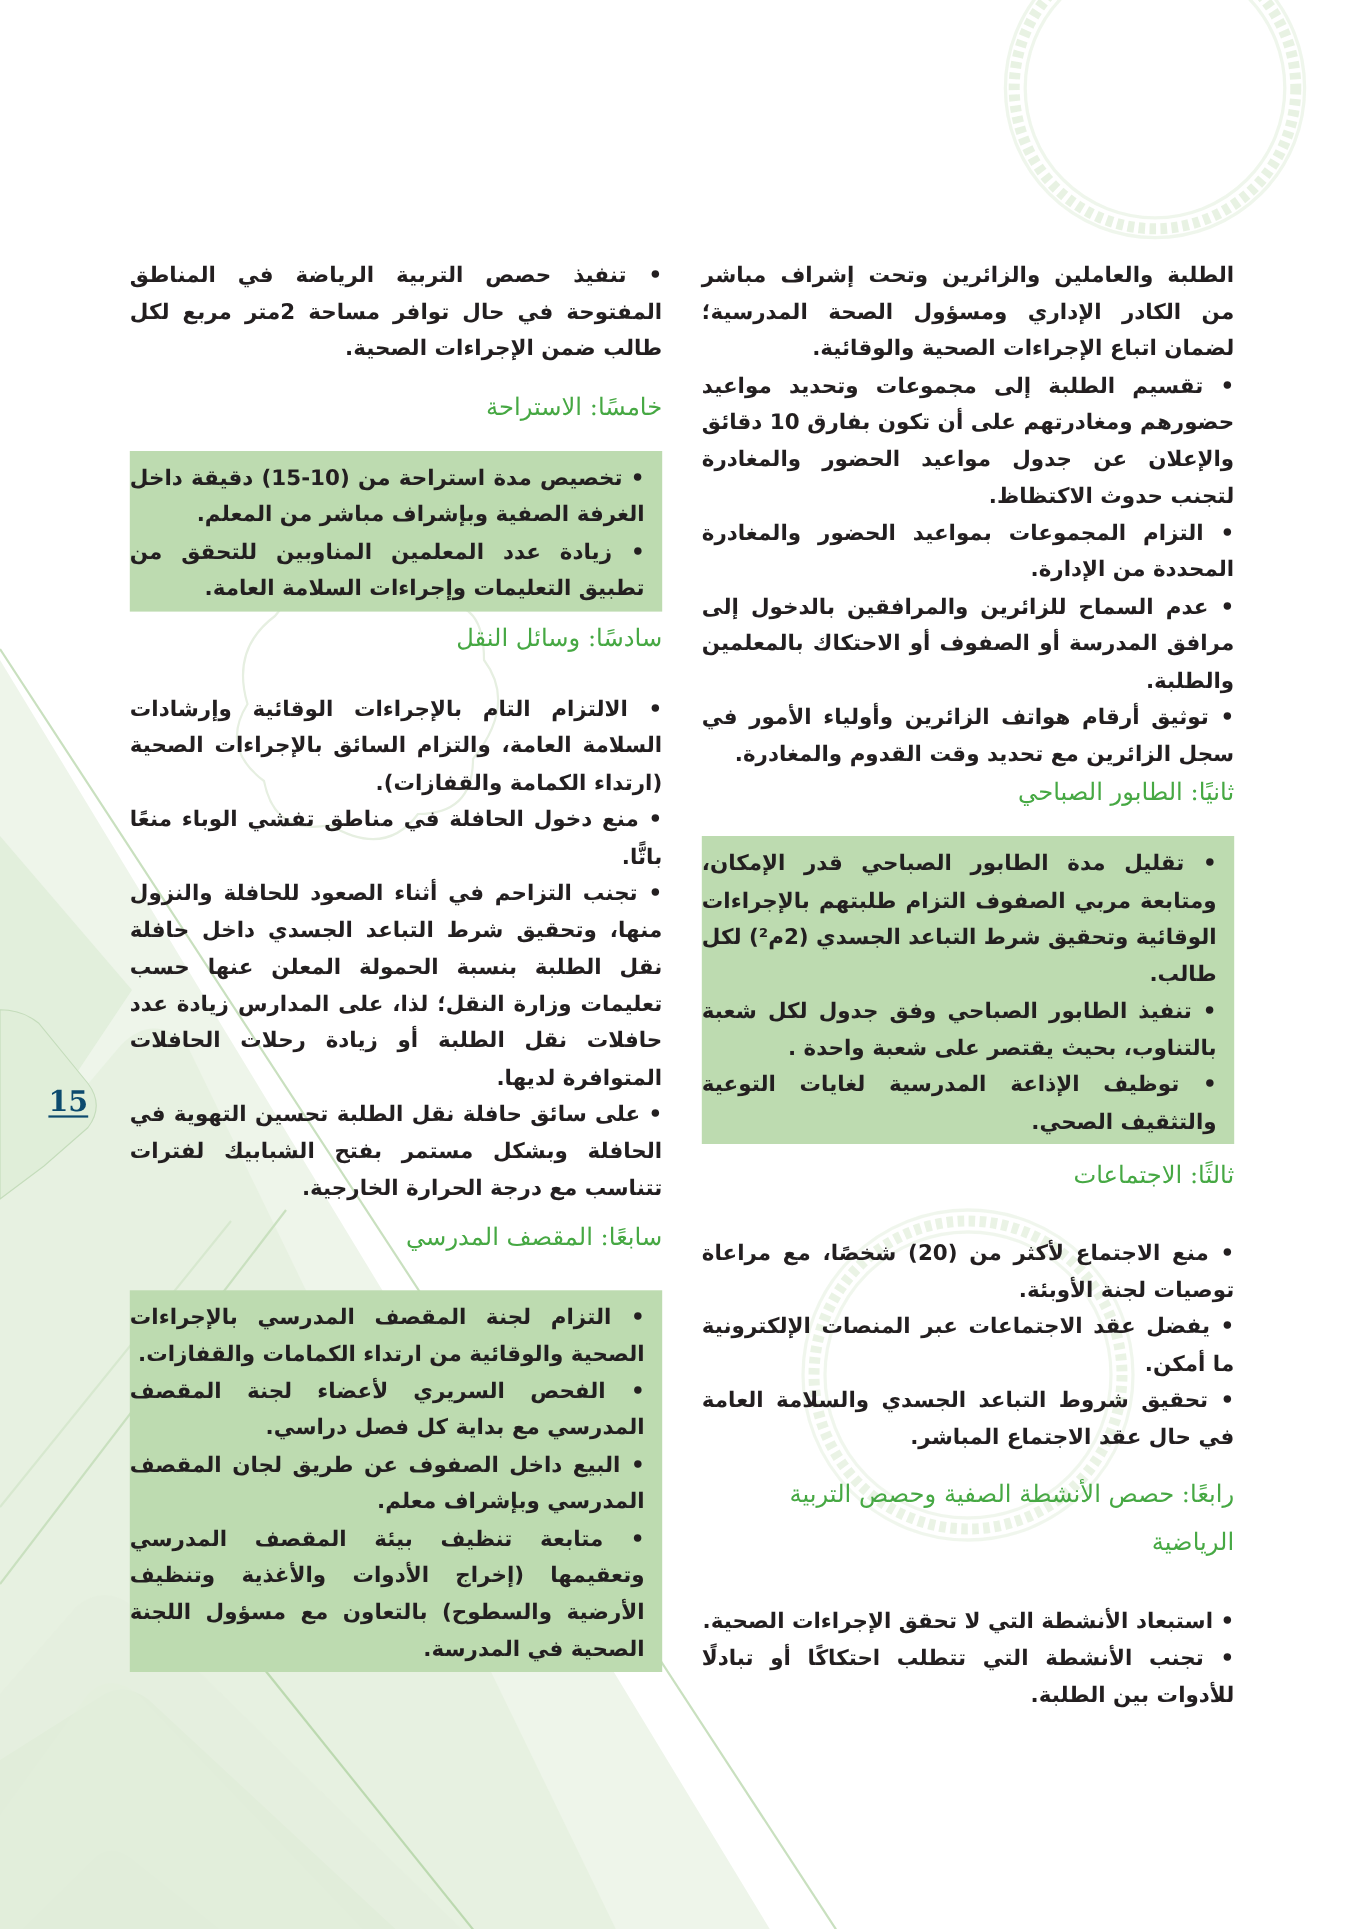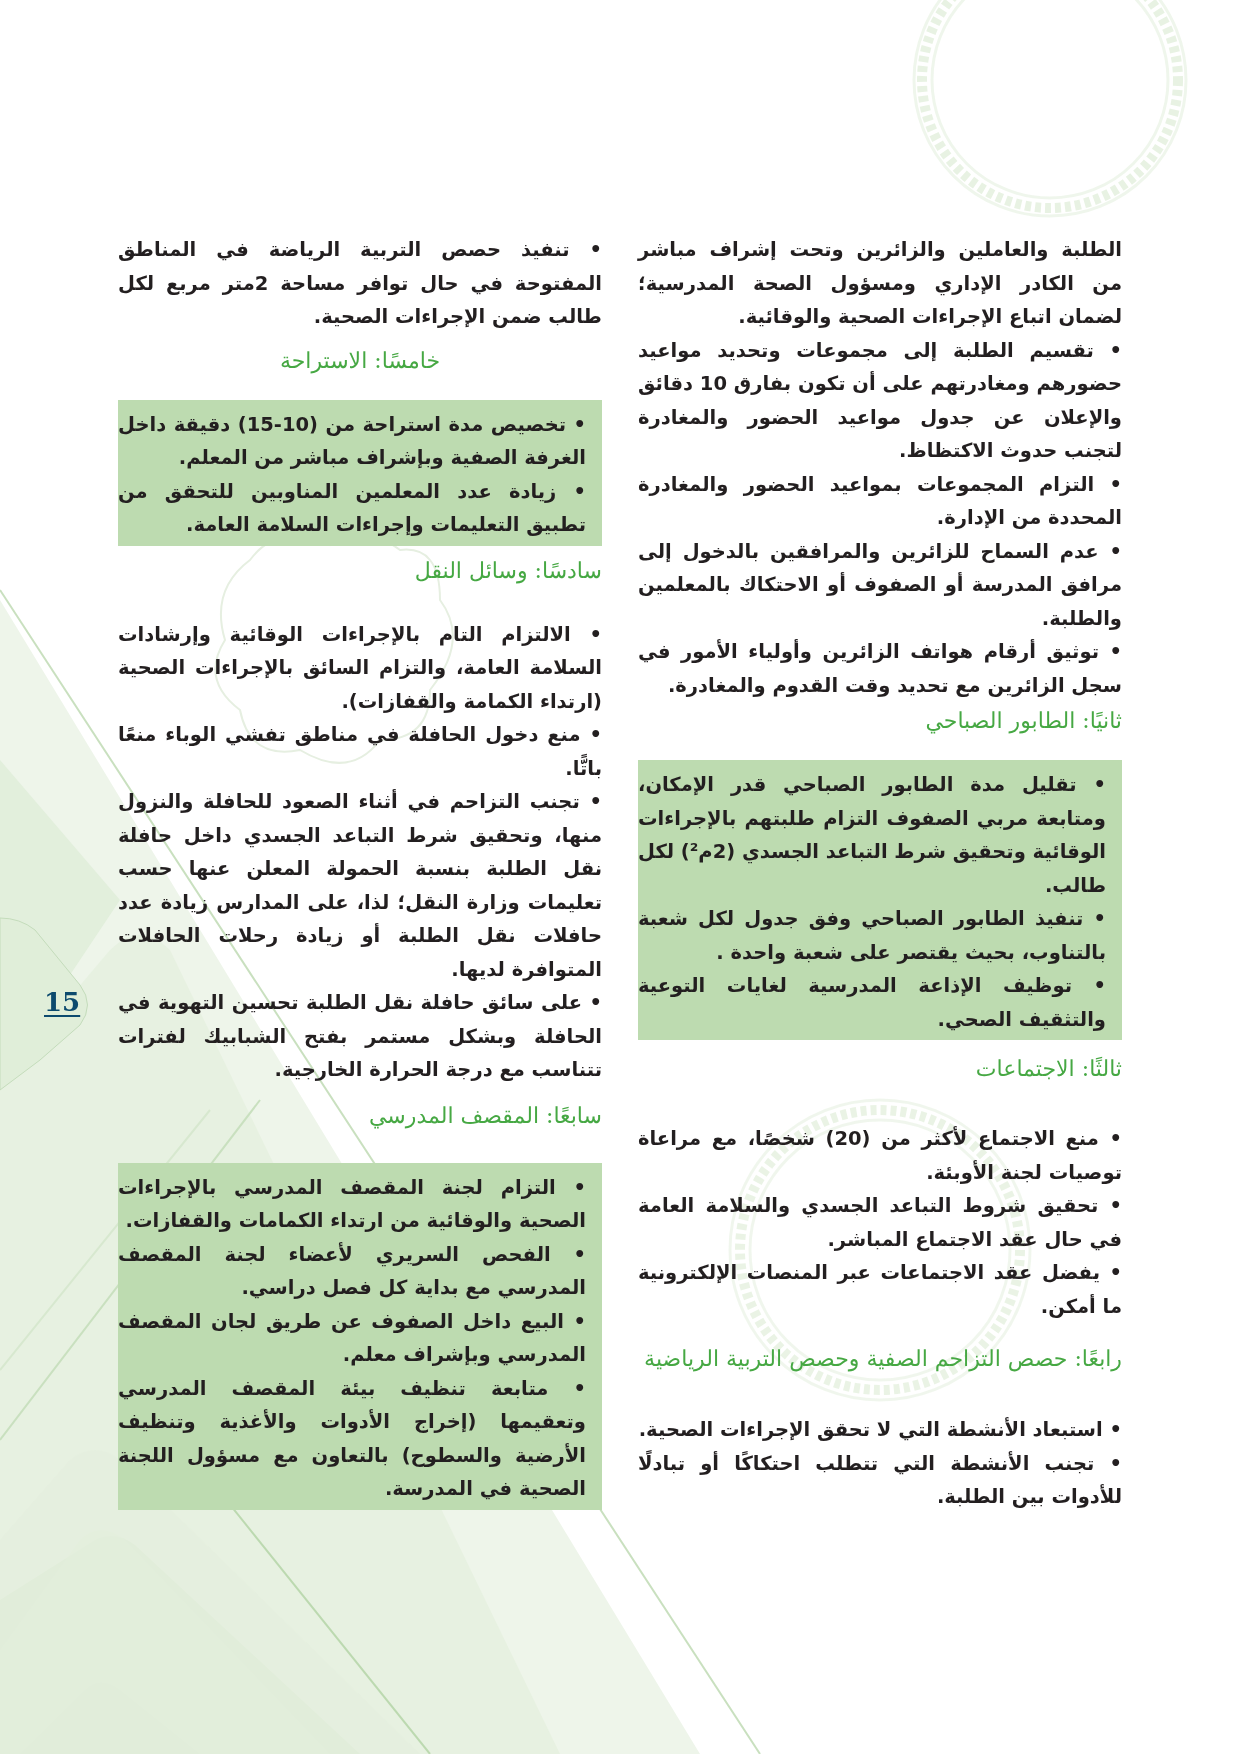--- a/index.html
+++ b/index.html
@@ -77,32 +77,32 @@
 
   <h2 class="heading" style="margin-top:2px;margin-bottom:22px;">ثانيًا: الطابور الصباحي</h2>
   <div class="gbox">
     <p class="para">• تقليل مدة الطابور الصباحي قدر الإمكان، ومتابعة مربي الصفوف التزام طلبتهم بالإجراءات الوقائية وتحقيق شرط التباعد الجسدي (2م²) لكل طالب.</p>
     <p class="para">• تنفيذ الطابور الصباحي وفق جدول لكل شعبة بالتناوب، بحيث يقتصر على شعبة واحدة .</p>
     <p class="para">• توظيف الإذاعة المدرسية لغايات التوعية والتثقيف الصحي.</p>
   </div>
 
   <h2 class="heading" style="margin-top:12px;margin-bottom:36px;">ثالثًا: الاجتماعات</h2>
   <p class="para">• منع الاجتماع لأكثر من (20) شخصًا، مع مراعاة توصيات لجنة الأوبئة.</p>
+  <p class="para">• يفضل عقد الاجتماعات عبر المنصات الإلكترونية ما أمكن.</p>
   <p class="para">• تحقيق شروط التباعد الجسدي والسلامة العامة في حال عقد الاجتماع المباشر.</p>
-  <p class="para">• يفضل عقد الاجتماعات عبر المنصات الإلكترونية ما أمكن.</p>
 
-  <h2 class="heading" style="margin-top:14px;margin-bottom:32px;line-height:44px;">رابعًا: حصص التزاحم الصفية وحصص التربية الرياضية</h2>
+  <h2 class="heading" style="margin-top:14px;margin-bottom:32px;line-height:44px;">رابعًا: حصص الأنشطة الصفية وحصص التربية الرياضية</h2>
   <p class="para">• استبعاد الأنشطة التي لا تحقق الإجراءات الصحية.</p>
   <p class="para">• تجنب الأنشطة التي تتطلب احتكاكًا أو تبادلًا للأدوات بين الطلبة.</p>
 </div>
 
 <div class="col" id="col-left">
   <p class="para">• تنفيذ حصص التربية الرياضة في المناطق المفتوحة في حال توافر مساحة 2متر مربع لكل طالب ضمن الإجراءات الصحية.</p>
 
-  <h2 class="heading" style="margin-top:10px;margin-bottom:22px;text-align:center;">خامسًا: الاستراحة</h2>
+  <h2 class="heading" style="margin-top:20px;margin-bottom:22px;">خامسًا: الاستراحة</h2>
   <div class="gbox">
     <p class="para">• تخصيص مدة استراحة من (10-15) دقيقة داخل الغرفة الصفية وبإشراف مباشر من المعلم.</p>
     <p class="para">• زيادة عدد المعلمين المناوبين للتحقق من تطبيق التعليمات وإجراءات السلامة العامة.</p>
   </div>
 
   <h2 class="heading" style="margin-top:8px;margin-bottom:30px;">سادسًا: وسائل النقل</h2>
   <p class="para">• الالتزام التام بالإجراءات الوقائية وإرشادات السلامة العامة، والتزام السائق بالإجراءات الصحية (ارتداء الكمامة والقفازات).</p>
   <p class="para">• منع دخول الحافلة في مناطق تفشي الوباء منعًا باتًّا.</p>
   <p class="para">• تجنب التزاحم في أثناء الصعود للحافلة والنزول منها، وتحقيق شرط التباعد الجسدي داخل حافلة نقل الطلبة بنسبة الحمولة المعلن عنها حسب تعليمات وزارة النقل؛ لذا، على المدارس زيادة عدد حافلات نقل الطلبة أو زيادة رحلات الحافلات المتوافرة لديها.</p>
   <p class="para">• على سائق حافلة نقل الطلبة تحسين التهوية في الحافلة وبشكل مستمر بفتح الشبابيك لفترات تتناسب مع درجة الحرارة الخارجية.</p>

